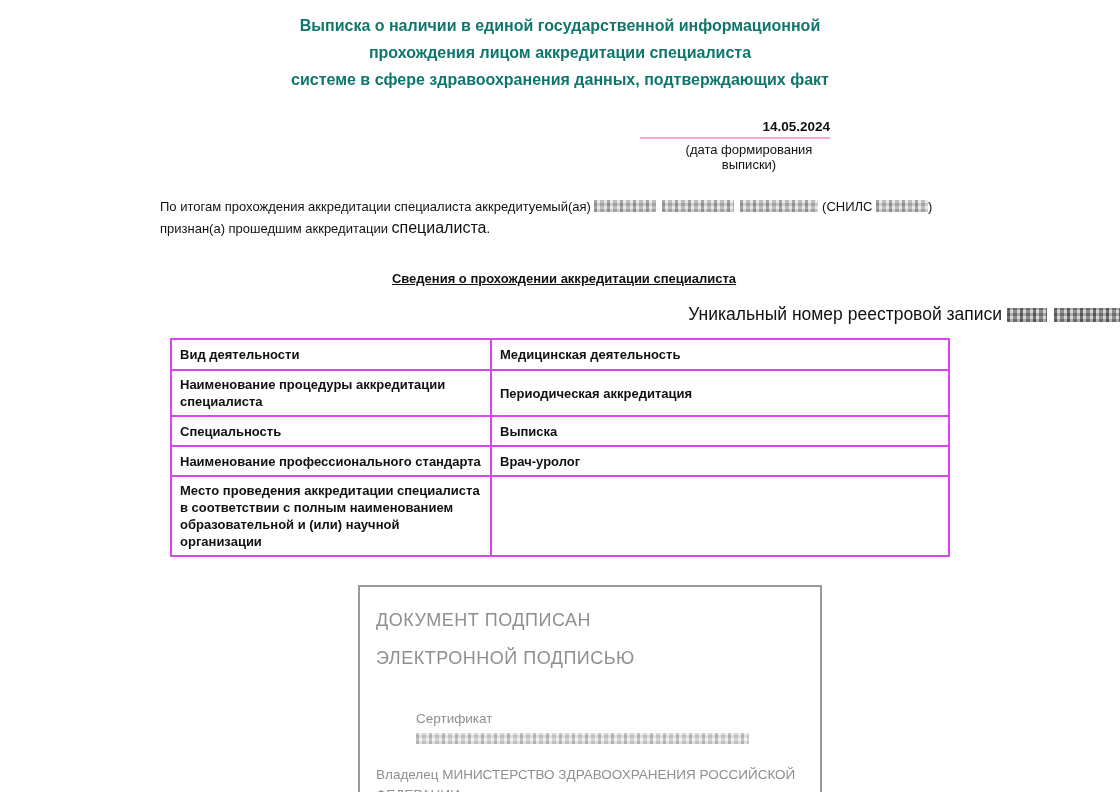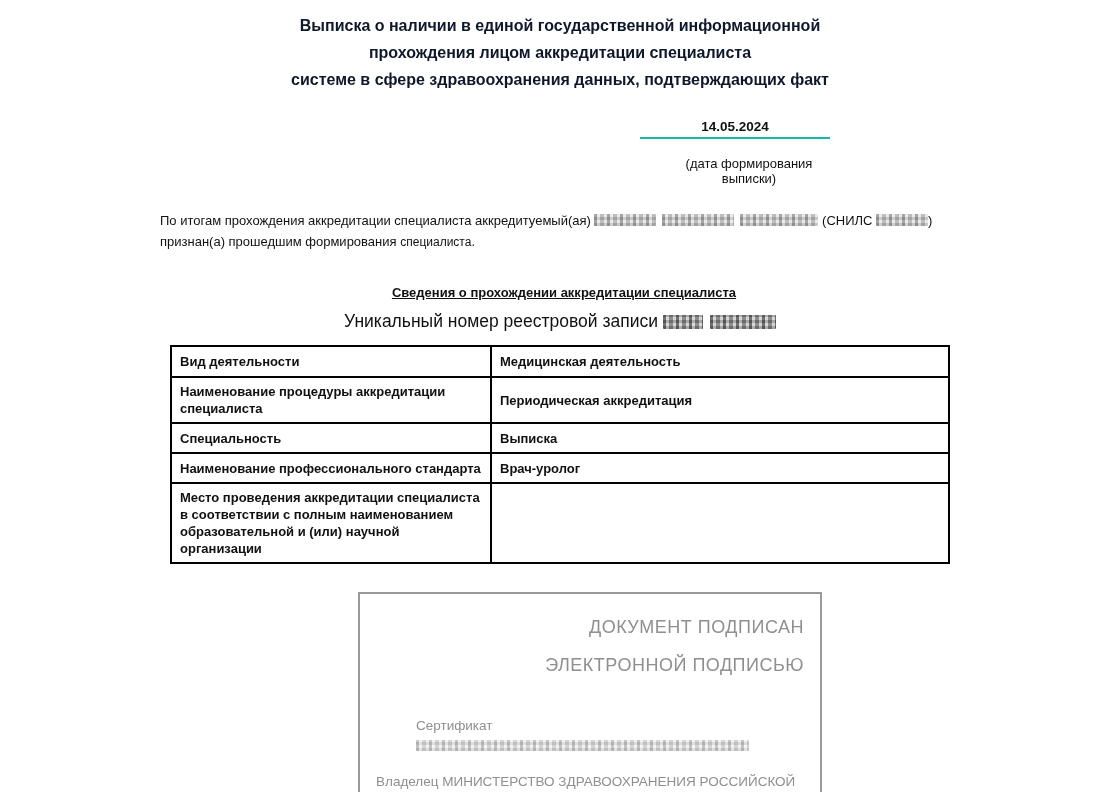--- a/index.html
+++ b/index.html
@@ -11,49 +11,50 @@
     color:#000;
     overflow:hidden;
   }
   
   .doc-title{
     padding-top:12px;
     text-align:center;
     font-size:16px;
     font-weight:bold;
     line-height:27px;
-    color:#0f172a;
+    color:#0f766e;
   }
   
   .date-block{
     margin-top:26px;
     margin-left:640px;
     width:190px;
     text-align:center;
   }
   .date-value{
     font-size:13.5px;font-weight:bold;color:#111;
     padding-bottom:3px;
-    border-bottom:2px solid #14b8a6;
+    border-bottom:2px solid #f9a8d4;
+    text-align:right;
   }
   .date-caption{
     font-size:13px;color:#111;
-    padding-top:17px;
+    padding-top:3px;
     margin-left:28px;
   }
   
   .intro{
     margin:24px auto 0 auto;
     width:800px;
     text-align:left;
     font-size:13px;
     line-height:21px;
     color:#111;
   }
-  .intro .emph{font-size:12px;}
+  .intro .emph{font-size:16px;}
   
   .redact{
     display:inline-block;
     vertical-align:-1px;
     height:12px;
     border-radius:1px;
     background-color:#d9d9d9;
     background-image:
       repeating-linear-gradient(90deg, rgba(90,90,90,0.45) 0 3px, rgba(255,255,255,0.30) 3px 6px, rgba(120,120,120,0.35) 6px 10px, rgba(255,255,255,0.22) 10px 13px),
       repeating-linear-gradient(0deg, rgba(110,110,110,0.30) 0 3px, rgba(255,255,255,0.25) 3px 6px);
@@ -82,36 +83,36 @@
     margin-top:32px;
     text-align:center;
     font-size:13px;
     font-weight:bold;
     text-decoration:underline;
     color:#111;
     padding-left:8px;
   }
   
   .registry-line{
-    margin-top:11px;
-    text-align:center;
+    margin-top:18px;
+    text-align:right;
     font-size:17.5px;
     color:#111;
   }
   
   .acc-table{
     margin:13px auto 0 auto;
     width:780px;
     border-collapse:collapse;
     table-layout:fixed;
     font-size:13px;
     color:#111;
   }
   .acc-table td{
-    border:2px solid #000000;
+    border:2px solid #d946ef;
     vertical-align:middle;
     padding:5px 8px;
     line-height:17px;
   }
   .acc-table td.lbl{width:302px;font-weight:bold;}
   .acc-table td.val{font-weight:bold;border-radius:10px;}
   .acc-table tr.r1 td{height:19px;}
   .acc-table tr.r2 td{height:33px;}
   .acc-table tr.r3 td{height:18px;}
   .acc-table tr.r4 td{height:18px;}
@@ -121,21 +122,21 @@
   .sig-box{
     box-sizing:border-box;
     margin-top:28px;
     margin-left:358px;
     width:464px;
     min-height:220px;
     border:2px solid #9a9a9a;
     padding:14px 16px 14px 16px;
   }
   .sig-heading{
-    text-align:right;
+    text-align:left;
     font-size:18px;
     letter-spacing:0.5px;
     line-height:38px;
     color:#8f8f8f;
   }
   .sig-line{
     font-size:13.5px;
     color:#8f8f8f;
     line-height:20px;
   }
@@ -157,21 +158,21 @@
     <div class="date-value">14.05.2024</div>
     <div class="date-caption">(дата формирования выписки)</div>
   </div>
 
   <p class="intro">
     <span>По итогам прохождения аккредитации специалиста аккредитуемый(ая)</span>
     <span class="redact seg-a"></span><span class="redact seg-b"></span><span class="redact seg-c"></span>
     <span>(СНИЛС</span>
     <span class="redact snils"></span><span>)</span>
     <br>
-    <span>признан(а) прошедшим формирования</span>
+    <span>признан(а) прошедшим аккредитации</span>
     <span class="emph">специалиста</span><span>.</span>
   </p>
 
   <div class="section-heading">Сведения о прохождении аккредитации специалиста</div>
 
   <div class="registry-line">
     <span>Уникальный номер реестровой записи</span>
     <span class="redact dark reg-a"></span><span class="redact dark reg-b"></span>
   </div>
 

